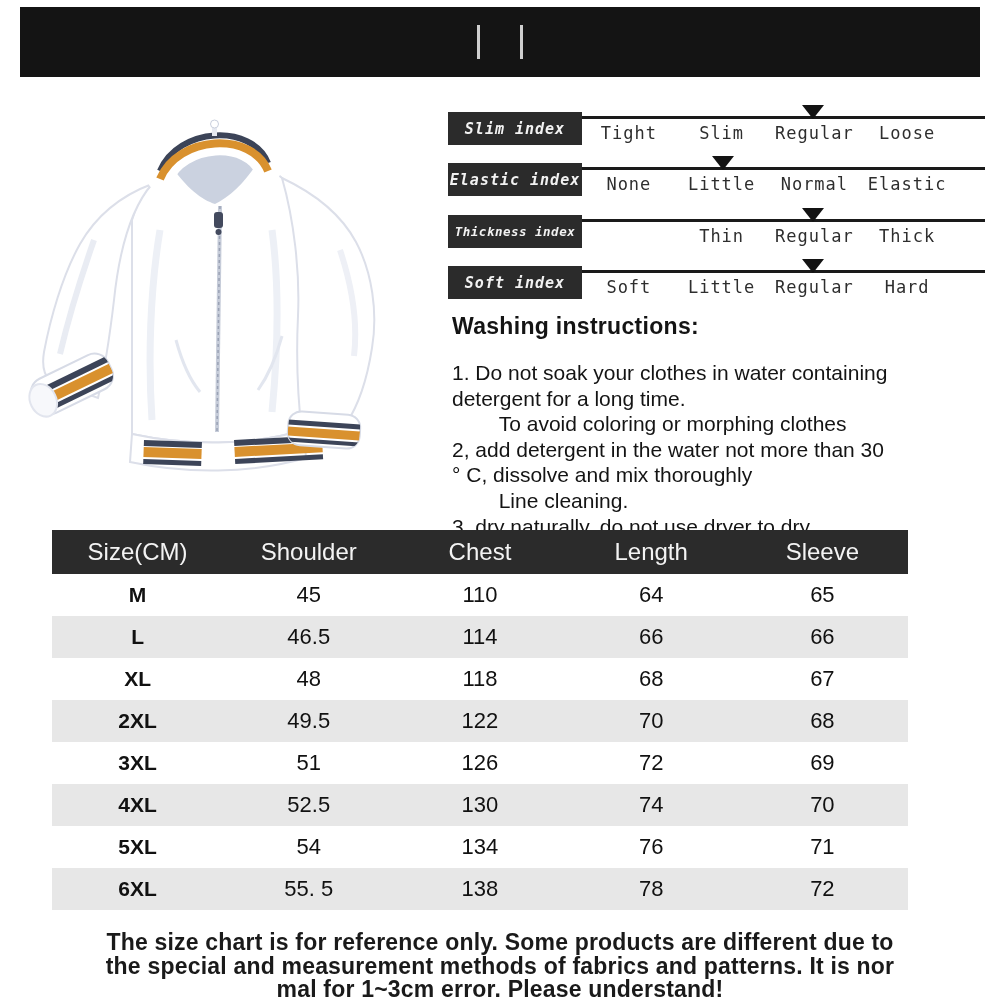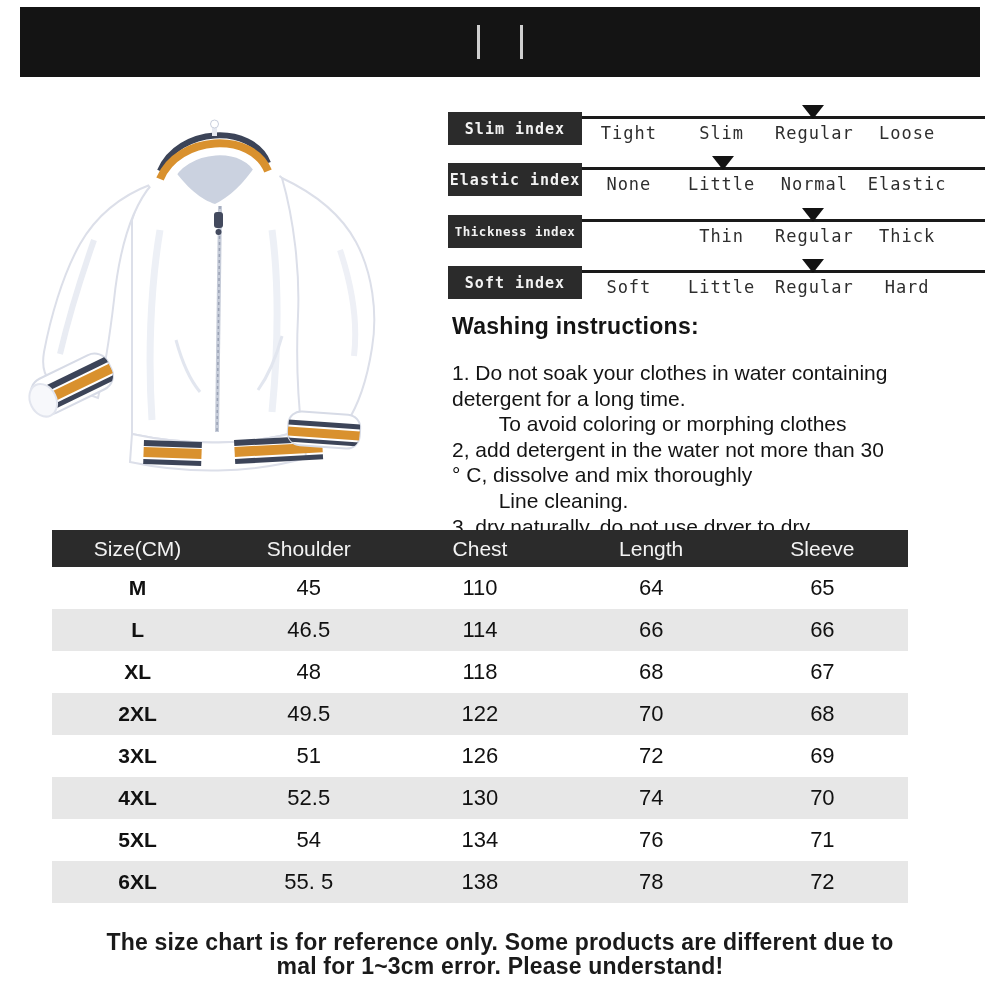--- a/index.html
+++ b/index.html
@@ -27,20 +27,21 @@
   .index-row { position:absolute; left:448px; width:540px; height:52px; }
   #idx-slim      { top:112px; }
   #idx-elastic   { top:163px; }
   #idx-thickness { top:215px; }
   #idx-soft      { top:266px; }
   .index-badge {
     position:absolute; left:0; top:0; width:134px; height:33px; background:#2b2b2b;
     color:#f2f2f2; font-family:"DejaVu Sans Mono", monospace; font-weight:bold;
     font-size:15px; letter-spacing:1px; display:flex; align-items:center; justify-content:center;
     white-space:nowrap;
+    font-style:italic;
   }
   .index-badge.badge-sm { font-size:12.5px; letter-spacing:0.5px; }
   .scale-line { position:absolute; left:134px; top:4px; width:403px; height:3px; background:#1a1a1a; }
   .scale-labels {
     position:absolute; left:140px; top:11px; width:360px;
     display:grid; grid-template-columns:repeat(4,1fr);gap:11px;
   }
   .scale-labels span {
     text-align:center; font-family:"DejaVu Sans Mono", monospace;
     font-size:17px; color:#2e2e2e; letter-spacing:1px; white-space:nowrap;
@@ -57,21 +58,21 @@
   .washing { position:absolute; left:452px; top:313px; width:548px; color:#141414; }
   .washing-title { font-size:23px; font-weight:bold; margin-bottom:20px; letter-spacing:0.3px; }
   .washing-line { font-size:21px; line-height:25.6px; white-space:pre-wrap; }
 
   
   .size-table {
     position:absolute; left:52px; top:530px; width:856px;
     border-collapse:collapse; table-layout:fixed; text-align:center;
   }
   .size-table thead th {
-    background:#2b2b2b; color:#f3f3f3; height:37px; font-size:21px; font-weight:normal;
+    background:#2b2b2b; color:#f3f3f3; height:44px; font-size:24px; font-weight:normal;
   }
   .size-table tbody td { height:42px; font-size:22px; color:#111; }
   .size-table tbody td:first-child { font-weight:bold; font-size:21px; }
   .size-table tbody tr:nth-child(even) { background:#e7e7e7; }
 
   
   .footer {
     position:absolute; left:20px; top:931px; width:960px; text-align:center;
     font-weight:bold; font-size:23px; line-height:23.5px; color:#1a1a1a; letter-spacing:0.2px;
   }
@@ -287,16 +288,17 @@
         <td>55. 5</td>
         <td>138</td>
         <td>78</td>
         <td>72</td>
       </tr>
     </tbody>
   </table>
 
   <div class="footer">
     <div>The size chart is for reference only. Some products are different due to</div>
+    <div>the special and measurement methods of fabrics and patterns. It is nor</div>
     <div>mal for 1~3cm error. Please understand!</div>
   </div>
 
 </div>
 
 </body></html>

